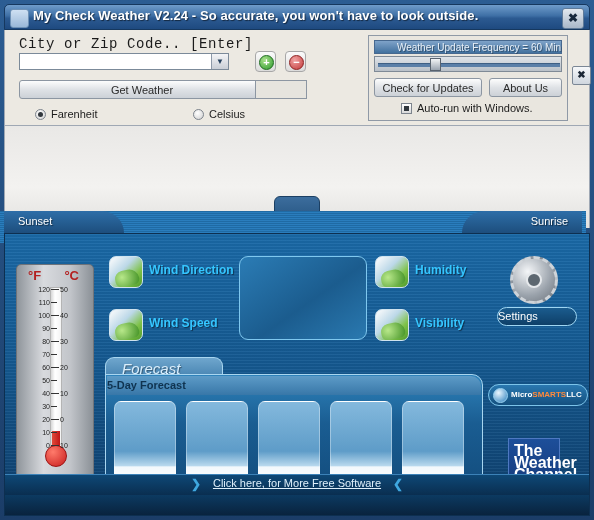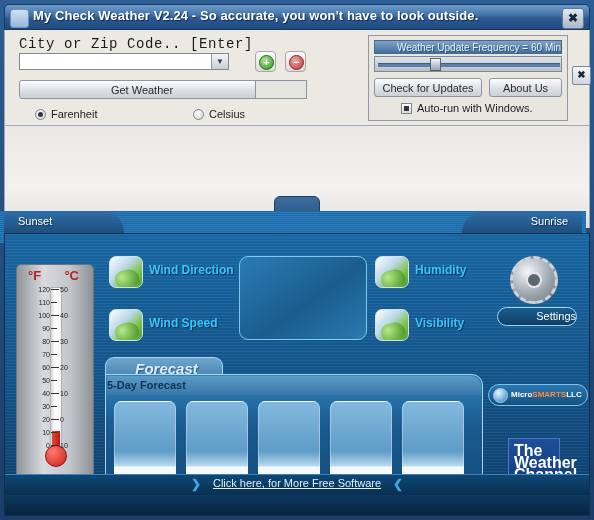--- a/index.html
+++ b/index.html
@@ -242,33 +242,32 @@
     border:3px dashed #cfd4d9;box-sizing:border-box;
   }
   .gear:after{
     content:"";position:absolute;left:13px;top:13px;width:16px;height:16px;border-radius:50%;
     background:#5d6770;border:2px solid #e6e9ec;box-sizing:border-box;
   }
   .settings-btn{
     position:absolute;left:492px;top:73px;width:80px;height:19px;border-radius:10px;
     background:linear-gradient(#1b5c8e,#0e3f68);
     border:1px solid #9fd6f2;box-sizing:border-box;
-    font-size:11px;color:#ffffff;text-align:right;line-height:17px;cursor:pointer;
+    font-size:11px;color:#ffffff;text-align:left;line-height:17px;cursor:pointer;
   }
 
   
   .fc-tab{
     position:absolute;left:100px;top:123px;width:118px;height:24px;
     background:linear-gradient(#6fa6cd,#3f7dac);
     border:1px solid #a8d6f0;border-bottom:none;border-radius:9px 9px 0 0;
     box-sizing:border-box;
-    font-size:15px;font-style:italic;font-weight:bold;color:#d9eefc;
-    line-height:22px;padding-left:5px;
+    font-size:15px;font-style:italic;font-weight:normal;color:#d9eefc;
+    line-height:22px;padding-left:16px;
     text-shadow:1px 1px 1px rgba(0,0,0,.4);
-    text-align:center;
   }
   .fc-panel{
     position:absolute;left:100px;top:140px;width:378px;height:122px;
     background:linear-gradient(#2f83bb,#1a5d92 40%,#124b7b);
     border:1px solid #a8d6f0;border-radius:0 11px 11px 11px;box-sizing:border-box;
   }
   .fc-head{
     position:absolute;left:1px;top:1px;right:1px;height:19px;
     border-radius:0 10px 0 0;
     background:linear-gradient(#5d9bc7,#3877a8);

